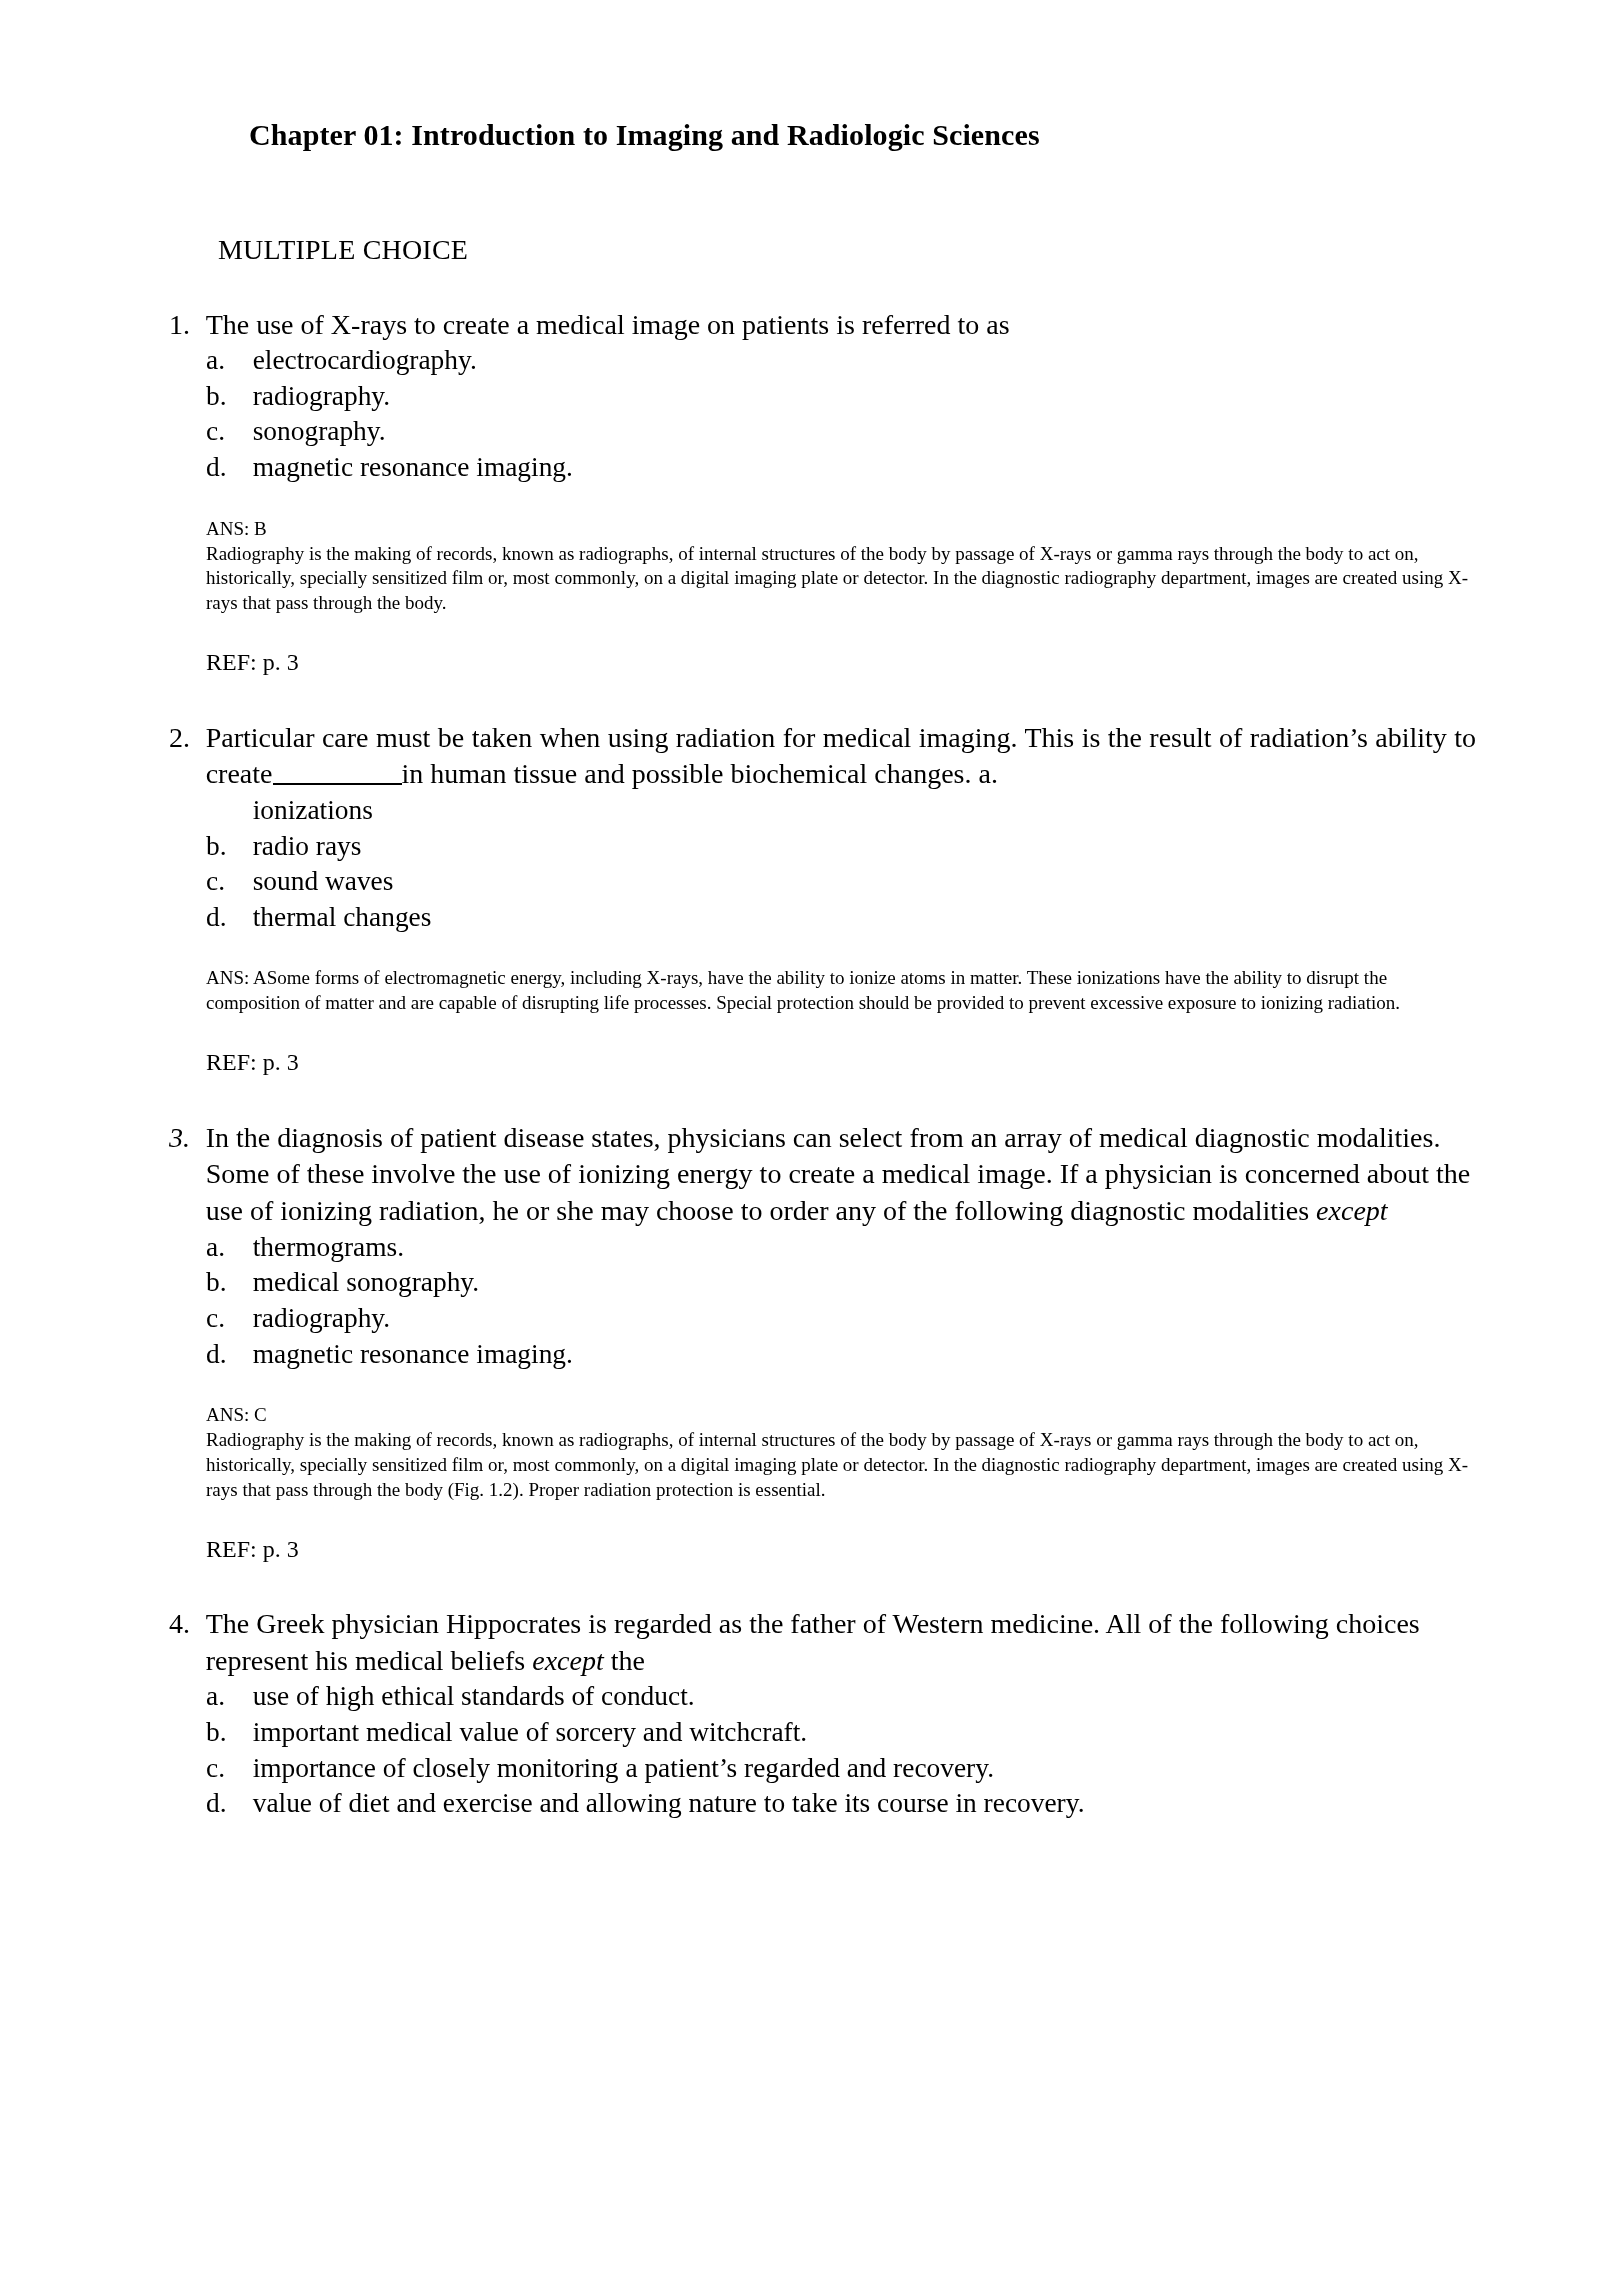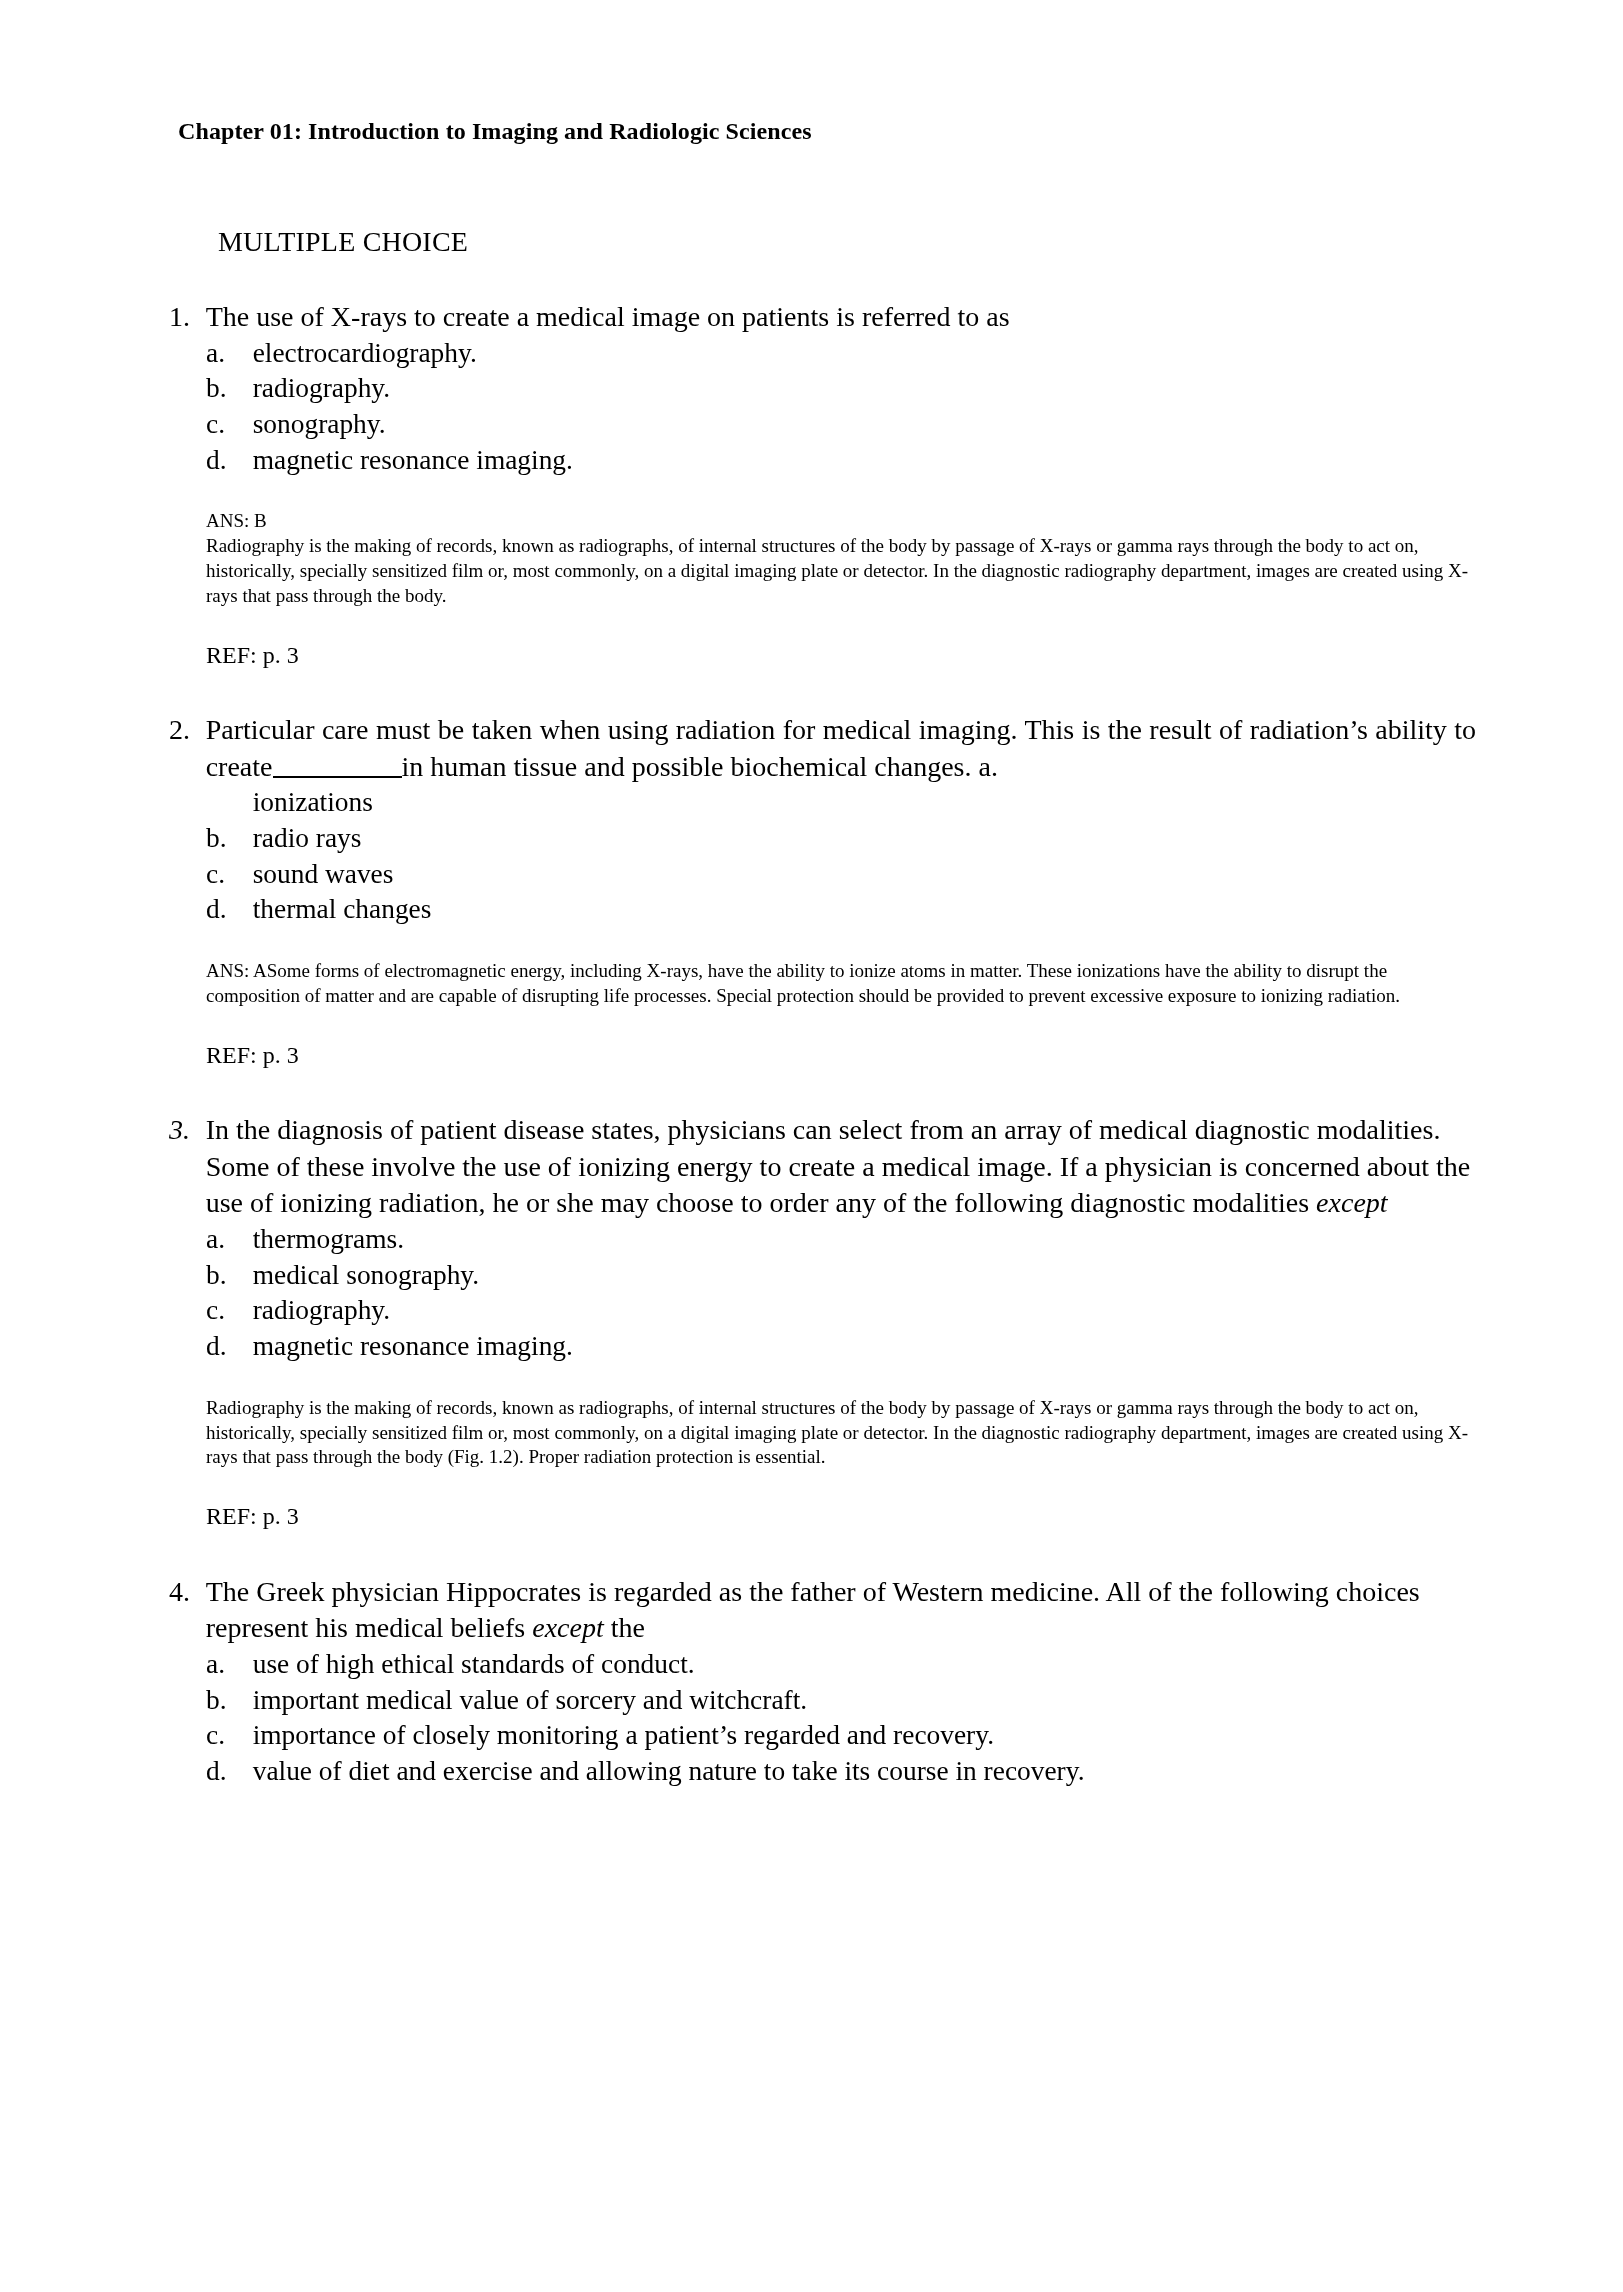--- a/index.html
+++ b/index.html
@@ -14,24 +14,24 @@
   .page {
     position: relative;
     width: 1623px;
     height: 2293px;
     background: #ffffff;
     box-sizing: border-box;
     padding: 116px 147px 0 147px;
     overflow: hidden;
   }
   .doc-title {
-    font-size: 24px;
+    font-size: 30px;
     font-weight: bold;
     letter-spacing: 0.1px;
-    margin: 0 0 0 31px;
+    margin: 0 0 0 102px;
     line-height: 1.25;
   }
   .section-heading {
     font-size: 28px;
     font-weight: normal;
     margin: 80px 0 0 71px;
     letter-spacing: 0.2px;
   }
   .q-block {
     margin: 0;
@@ -192,20 +192,21 @@
         <span class="choice-letter">c.</span>
         <span class="choice-text">radiography.</span>
       </li>
       <li class="choice">
         <span class="choice-letter">d.</span>
         <span class="choice-text">magnetic resonance imaging.</span>
       </li>
     </ul>
     <div class="gap-md"></div>
     <div class="ans-block hang">
+      <span class="ans-label">ANS: C</span>
       <span class="ans-body">Radiography is the making of records, known as radiographs, of internal structures of the body by passage of X-rays or gamma rays through the body to act on, historically, specially sensitized film or, most commonly, on a digital imaging plate or detector. In the diagnostic radiography department, images are created using X-rays that pass through the body (Fig. 1.2). Proper radiation protection is essential.</span>
     </div>
     <div class="gap-md"></div>
     <div class="ref-line hang">REF:  p. 3</div>
   </div>
 
   <div class="gap-lg"></div>
   <div class="q-block">
     <div class="question">
       <span class="q-num">4.</span>

